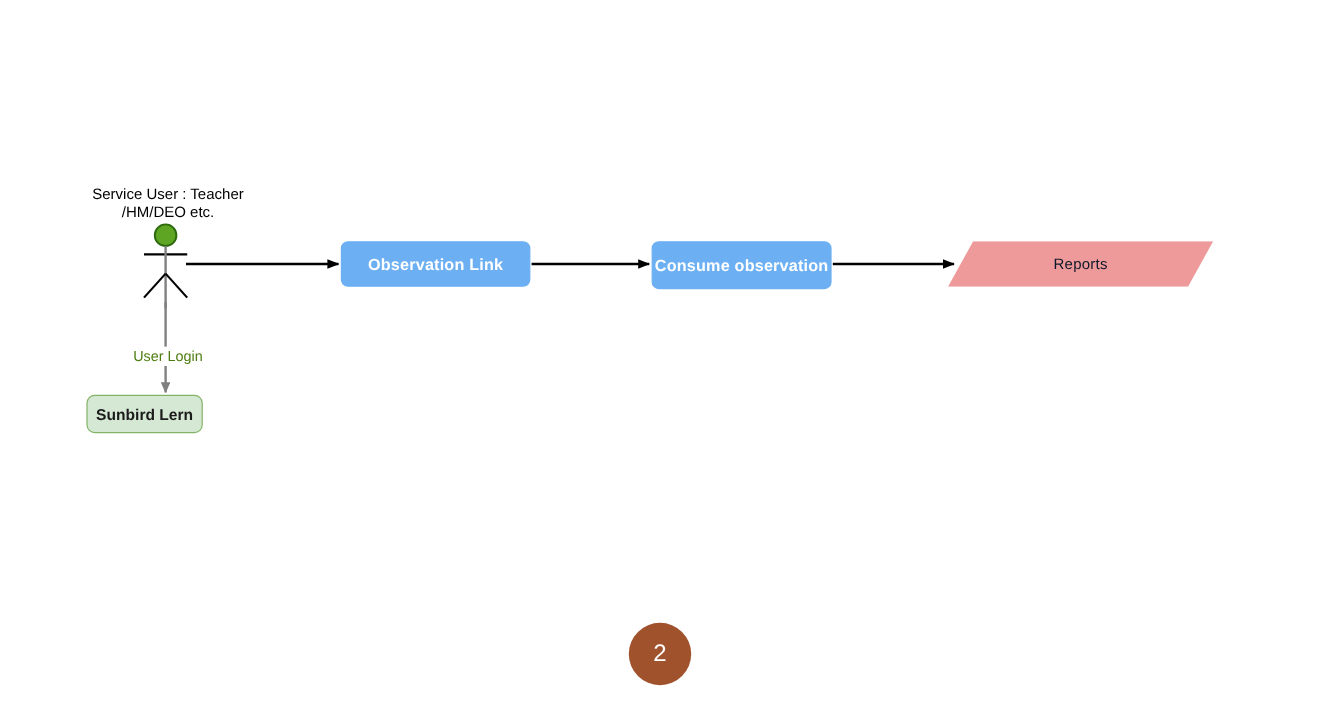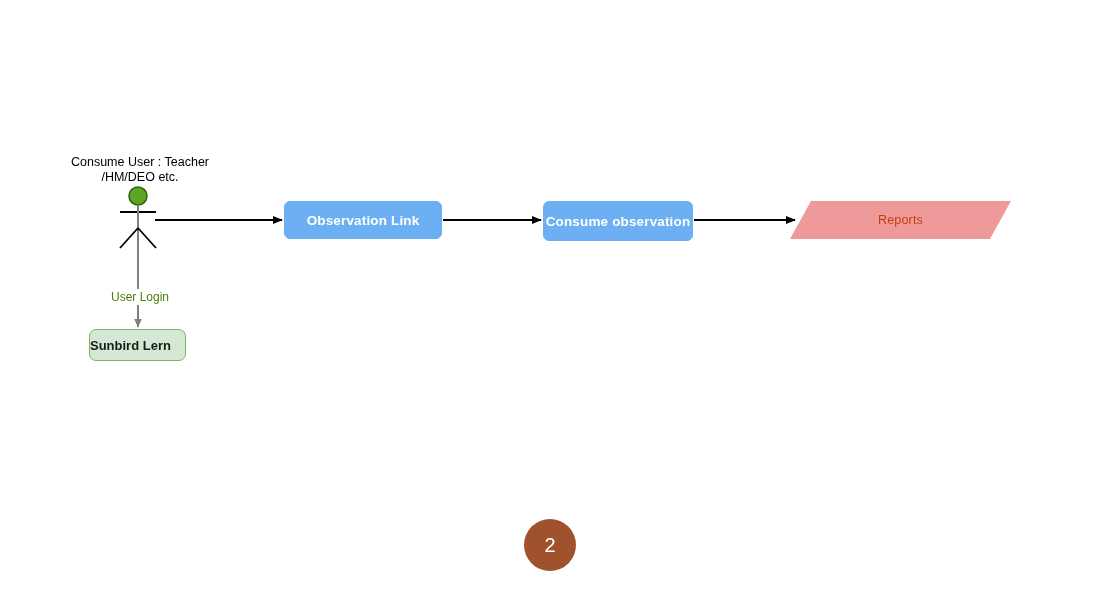--- a/index.html
+++ b/index.html
@@ -98,38 +98,39 @@
   }
   #shape-reports .para-label {
     position: absolute;
     left: 0;
     top: 0;
     width: 100%;
     height: 100%;
     display: flex;
     align-items: center;
     justify-content: center;
-    color: #c2410c;
+    color: #0f172a;
     font-size: 12.5px;
     letter-spacing: 0.2px;
   }
 
   
   #node-sunbird-lern {
     position: absolute;
-    left: 89px;
+    left: 72px;
     top: 329px;
     width: 97px;
     height: 32px;
     box-sizing: border-box;
     background: #D5E8D4;
     border: 1px solid #82B366;
     border-radius: 7px;
     display: flex;
     align-items: center;
+    justify-content: center;
     font-size: 13px;
     font-weight: bold;
     color: #1b1b1b;
   }
 
   
   #label-user-login {
     position: absolute;
     left: 90px;
     top: 289px;
@@ -176,21 +177,21 @@
 
     <line x1="443" y1="220" x2="541" y2="220" stroke="#000000" stroke-width="2.1" marker-end="url(#arrow-black)"></line>
 
     <line x1="694" y1="220" x2="795" y2="220" stroke="#000000" stroke-width="2.1" marker-end="url(#arrow-black)"></line>
 
     <line x1="138" y1="252" x2="138" y2="289" stroke="#808080" stroke-width="2"></line>
     <line x1="138" y1="305" x2="138" y2="327" stroke="#808080" stroke-width="2" marker-end="url(#arrow-gray)"></line>
   </svg>
 
   <div class="actor-group">
-    <div class="actor-caption">Consume User : Teacher
+    <div class="actor-caption">Service User : Teacher
 /HM/DEO etc.</div>
 
     <svg class="actor-figure" viewBox="0 0 160 80">
 
       <circle cx="78" cy="11" r="9" fill="#5EA524" stroke="#2D6A0E" stroke-width="1.6"></circle>
 
       <line x1="60" y1="27" x2="96" y2="27" stroke="#000000" stroke-width="2"></line>
 
       <line x1="78" y1="20" x2="78" y2="72" stroke="#808080" stroke-width="2"></line>
 

